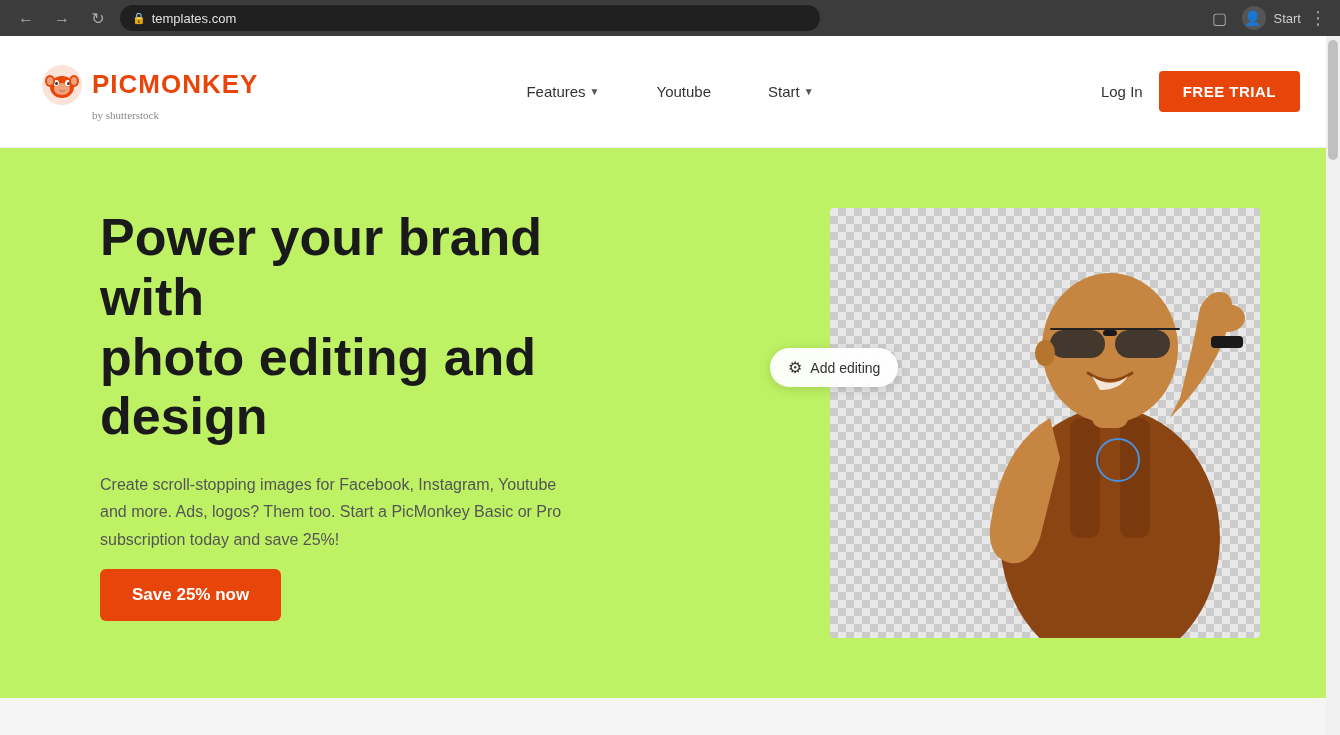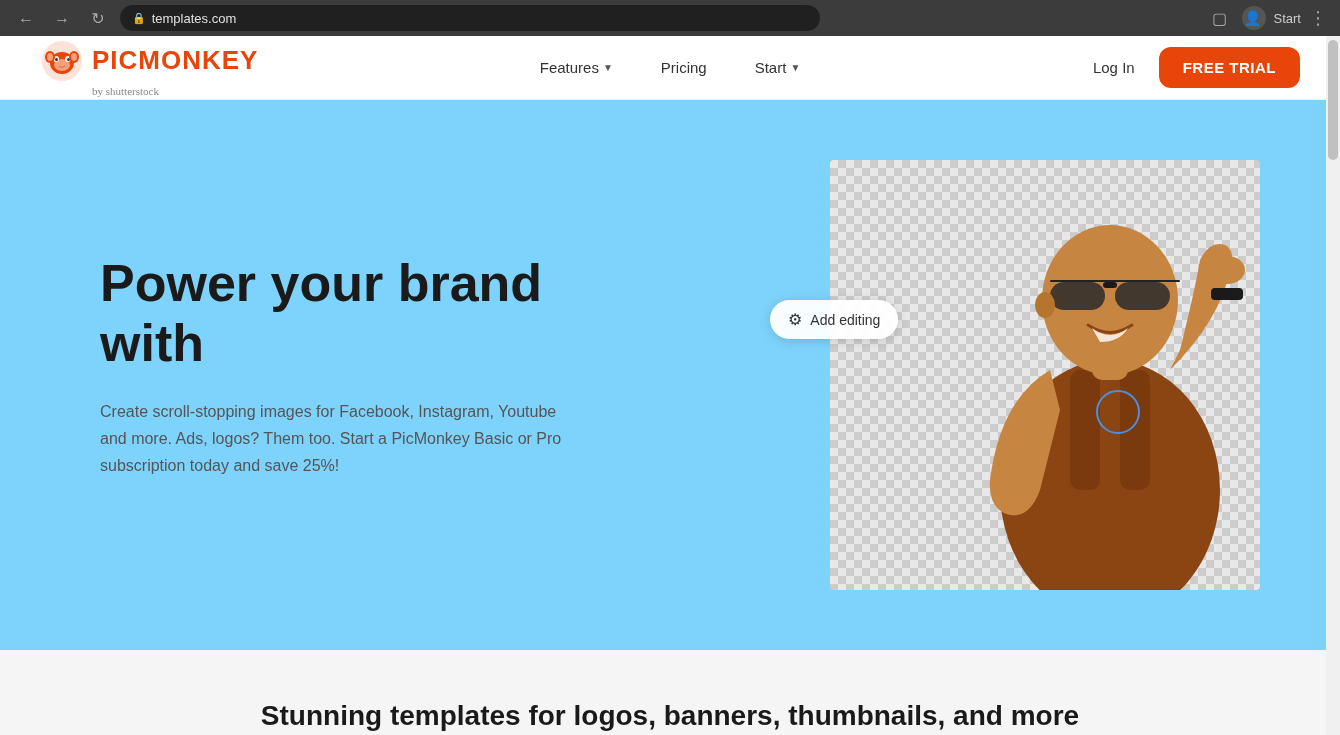--- a/index.html
+++ b/index.html
@@ -60,21 +60,21 @@
       display: flex; align-items: center; justify-content: center;
       color: #ccc;
       font-size: 14px;
     }
     .guest-label { color: #ccc; font-size: 13px; }
     .three-dots { color: #aaa; font-size: 18px; letter-spacing: 1px; }
 
     
     .site-nav {
       background: #fff;
-      height: 64px;
+      height: 112px;
       display: flex;
       align-items: center;
       padding: 3px 40px;
       border-bottom: 1px solid #eee;
       position: relative;
     }
     .logo-area {
       display: flex; flex-direction: column; align-items: flex-start;
       gap: 2px;
     }
@@ -92,64 +92,64 @@
     }
     .logo-subtitle {
       color: #888;
       font-size: 11px;
       margin-left: 52px;
       font-family: Liberation Serif, serif;
     }
     .nav-links {
       display: flex;
       align-items: center;
-      gap: 8px;
+      gap: 17px;
       margin-left: auto;
       margin-right: 0;
       position: absolute;
       left: 50%;
       transform: translateX(-50%);
     }
     .nav-link {
       color: #333;
       font-size: 15px;
       padding: 8px 20px;
       cursor: pointer;
       text-decoration: none;
       display: flex; align-items: center; gap: 4px;
     }
     .chevron-down { font-size: 10px; color: #555; }
     .nav-right {
       margin-left: auto;
-      display: flex; align-items: center; gap: 8px;
+      display: flex; align-items: center; gap: 0;
     }
     .login-btn {
       color: #333;
       font-size: 15px;
       cursor: pointer;
       text-decoration: none;
       padding: 8px 16px;
     }
     .free-trial-btn {
       background: #e8450a;
       color: #fff;
       border: none;
-      border-radius: 12px;
+      border-radius: 4px;
       padding: 12px 24px;
       font-size: 15px;
       font-weight: 700;
       cursor: pointer;
       letter-spacing: 0.5px;
     }
 
     
     .hero {
-      background: #7dd3fc;
-      display: flex;
-      align-items: center;
+      background: #bef264;
+      display: flex;
+      align-items: flex-start;
       padding: 60px 80px 60px 100px;
       min-height: 520px;
       overflow: hidden;
     }
     .hero-left {
       flex: 1;
       max-width: 560px;
     }
     .hero-heading {
       font-size: 52px;
@@ -318,40 +318,42 @@
     </div>
     <span class="logo-subtitle">by shutterstock</span>
   </div>
 
   <div class="nav-links">
     <a class="nav-link">
       <span>Features</span>
       <span class="chevron-down">▼</span>
     </a>
     <a class="nav-link">
-      <span>Pricing</span>
+      <span>Youtube</span>
     </a>
     <a class="nav-link">
       <span>Start</span>
       <span class="chevron-down">▼</span>
     </a>
   </div>
 
   <div class="nav-right">
     <a class="login-btn">Log In</a>
     <button class="free-trial-btn">FREE TRIAL</button>
   </div>
 </nav>
 
 <section class="hero">
   <div class="hero-left">
     <h1 class="hero-heading">
       <span>Power your brand with</span><br>
+      <span>photo editing and design</span>
     </h1>
     <p class="hero-subtext">Create scroll-stopping images for Facebook, Instagram, Youtube and more. Ads, logos? Them too. Start a PicMonkey Basic or Pro subscription today and save 25%!</p>
+    <button class="save-btn">Save 25% now</button>
   </div>
 
   <div class="hero-right">
     <div class="hero-image-container">
 
       <div class="checkerboard-bg"></div>
 
       <svg class="person-figure" viewBox="0 0 340 420" xmlns="http://www.w3.org/2000/svg">
 
         <ellipse cx="170" cy="320" rx="110" ry="130" fill="#8B4513"></ellipse>

